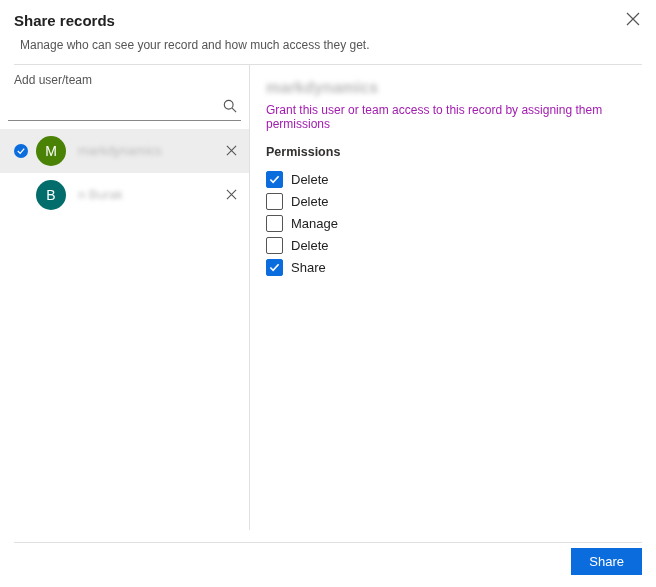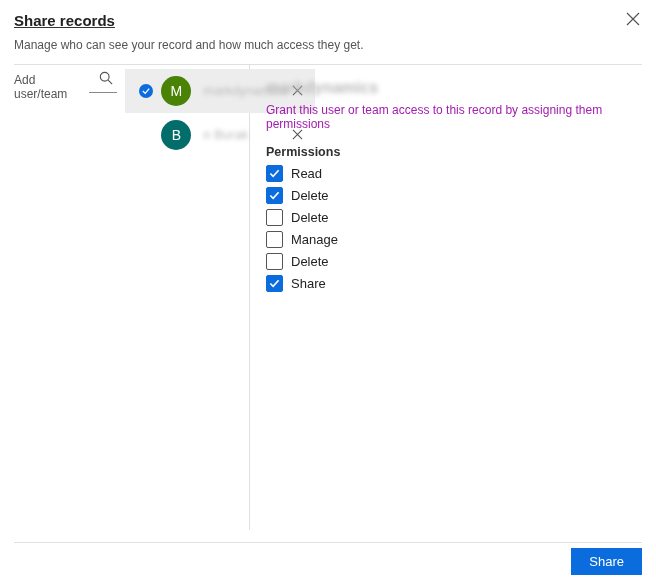--- a/index.html
+++ b/index.html
@@ -9,56 +9,55 @@
     font-size: 13px;
     color: #323130;
     background: #fff;
     width: 656px;
     height: 587px;
     overflow: hidden;
     position: relative;
   }
   .header {
     padding: 12px 14px 8px 14px;
-    text-decoration: underline;
   }
   .title {
     font-size: 15px;
     font-weight: 600;
     color: #222;
   }
   .close-btn {
     position: absolute;
     top: 12px;
     right: 14px;
     width: 16px;
     height: 16px;
     cursor: pointer;
     color: #555;
   }
   .close-btn svg { width: 14px; height: 14px; }
   .desc {
-    padding: 0 14px 10px 14px;
+    padding: 0 14px 10px 20px;
     font-size: 12px;
     color: #555;
     line-height: 1.4;
   }
   .divider {
     border-top: 1px solid #e0e0e0;
     margin: 0 14px;
   }
   .body {
     display: flex;
     height: 465px;
   }
   .left {
     width: 250px;
     border-right: 1px solid #e0e0e0;
     display: flex;
-    flex-direction: row;
+    flex-direction: column;
   }
   .add-label {
     font-size: 12px;
     color: #555;
     padding: 8px 14px 6px 14px;
   }
   .search-row {
     position: relative;
     margin: 0 8px 4px 8px;
     border-bottom: 1px solid #888;
@@ -147,21 +146,21 @@
     margin-bottom: 6px;
   }
   .grant-text {
     font-size: 12px;
     color: #a21caf;
   }
   .perm-heading {
     font-size: 12.5px;
     font-weight: 600;
     margin-top: 14px;
-    margin-bottom: 6px;
+    margin-bottom: 12px;
   }
   .perm-row {
     display: flex;
     align-items: center;
     margin-bottom: 5px;
     cursor: pointer;
   }
   .cb {
     width: 17px;
     height: 17px;
@@ -266,48 +265,40 @@
     <div class="right-heading">markdynamics</div>
     <div class="grant-text">Grant this user or team access to this record by assigning them permissions</div>
     <div class="perm-heading">Permissions</div>
 
     <div class="perm-row">
       <div class="cb checked">
           <svg viewBox="0 0 12 12" stroke="currentColor" stroke-width="1.8" fill="none">
             <path d="M1.5 6 L4.5 9 L10.5 2.5"></path>
           </svg>
         </div>
-      <span class="perm-label">Read</span>
+      <span class="perm-label">Delete</span>
+    </div>
+    <div class="perm-row">
+      <div class="cb"></div>
+      <span class="perm-label">Delete</span>
+    </div>
+    <div class="perm-row">
+      <div class="cb"></div>
+      <span class="perm-label">Manage</span>
+    </div>
+    <div class="perm-row">
+      <div class="cb"></div>
+      <span class="perm-label">Delete</span>
     </div>
     <div class="perm-row">
       <div class="cb checked">
           <svg viewBox="0 0 12 12" stroke="currentColor" stroke-width="1.8" fill="none">
             <path d="M1.5 6 L4.5 9 L10.5 2.5"></path>
           </svg>
         </div>
-      <span class="perm-label">Delete</span>
-    </div>
-    <div class="perm-row">
-      <div class="cb"></div>
-      <span class="perm-label">Delete</span>
-    </div>
-    <div class="perm-row">
-      <div class="cb"></div>
-      <span class="perm-label">Manage</span>
-    </div>
-    <div class="perm-row">
-      <div class="cb"></div>
-      <span class="perm-label">Delete</span>
-    </div>
-    <div class="perm-row">
-      <div class="cb checked">
-          <svg viewBox="0 0 12 12" stroke="currentColor" stroke-width="1.8" fill="none">
-            <path d="M1.5 6 L4.5 9 L10.5 2.5"></path>
-          </svg>
-        </div>
       <span class="perm-label">Share</span>
     </div>
   </div>
 </div>
 
 <div class="btm-div"></div>
 <div class="footer">
   <button class="share-btn">Share</button>
 </div>
 

